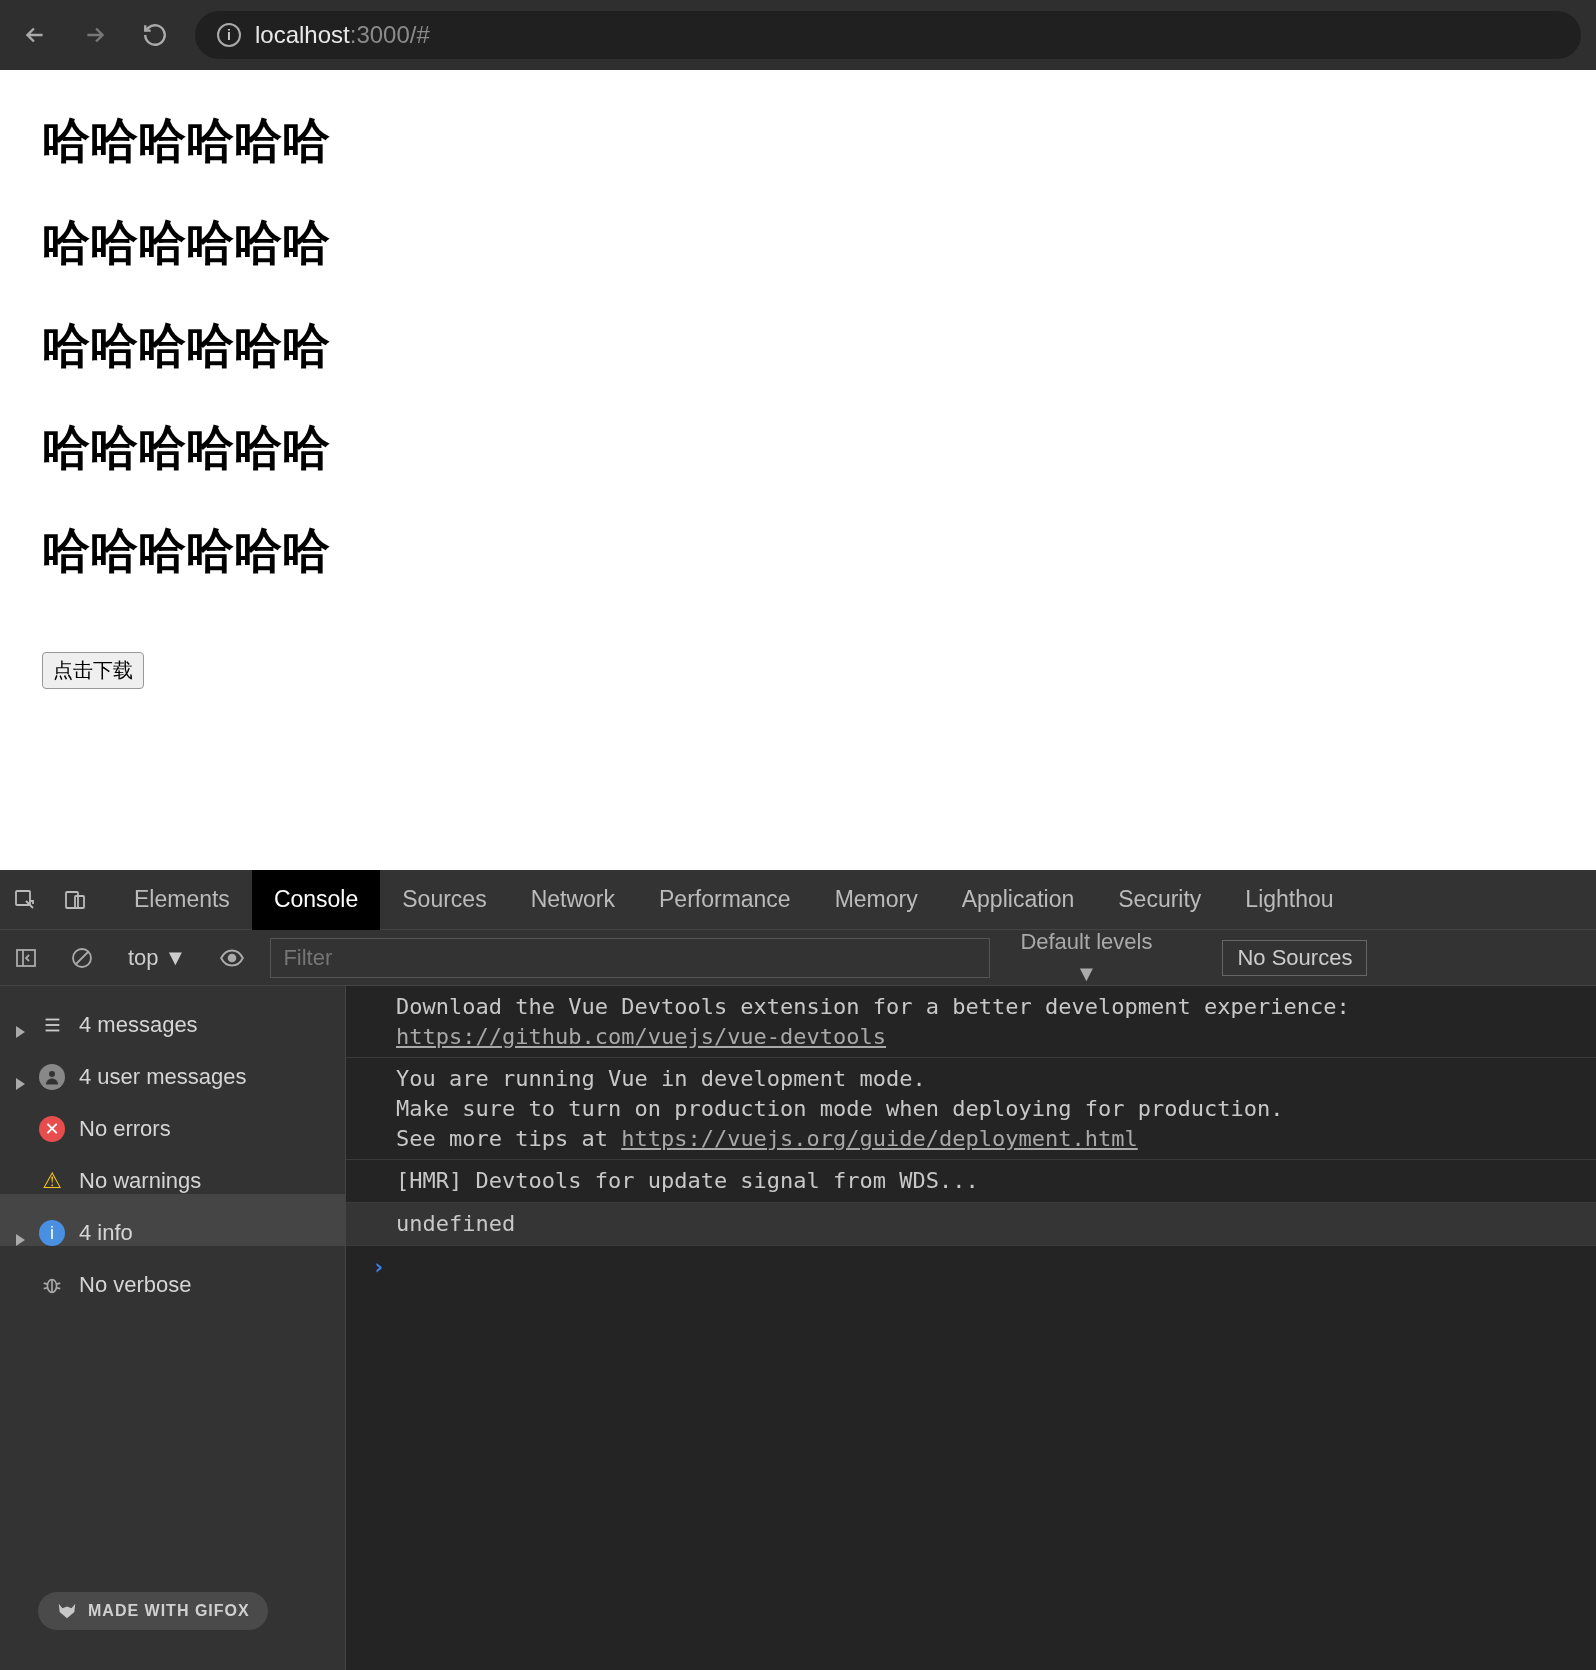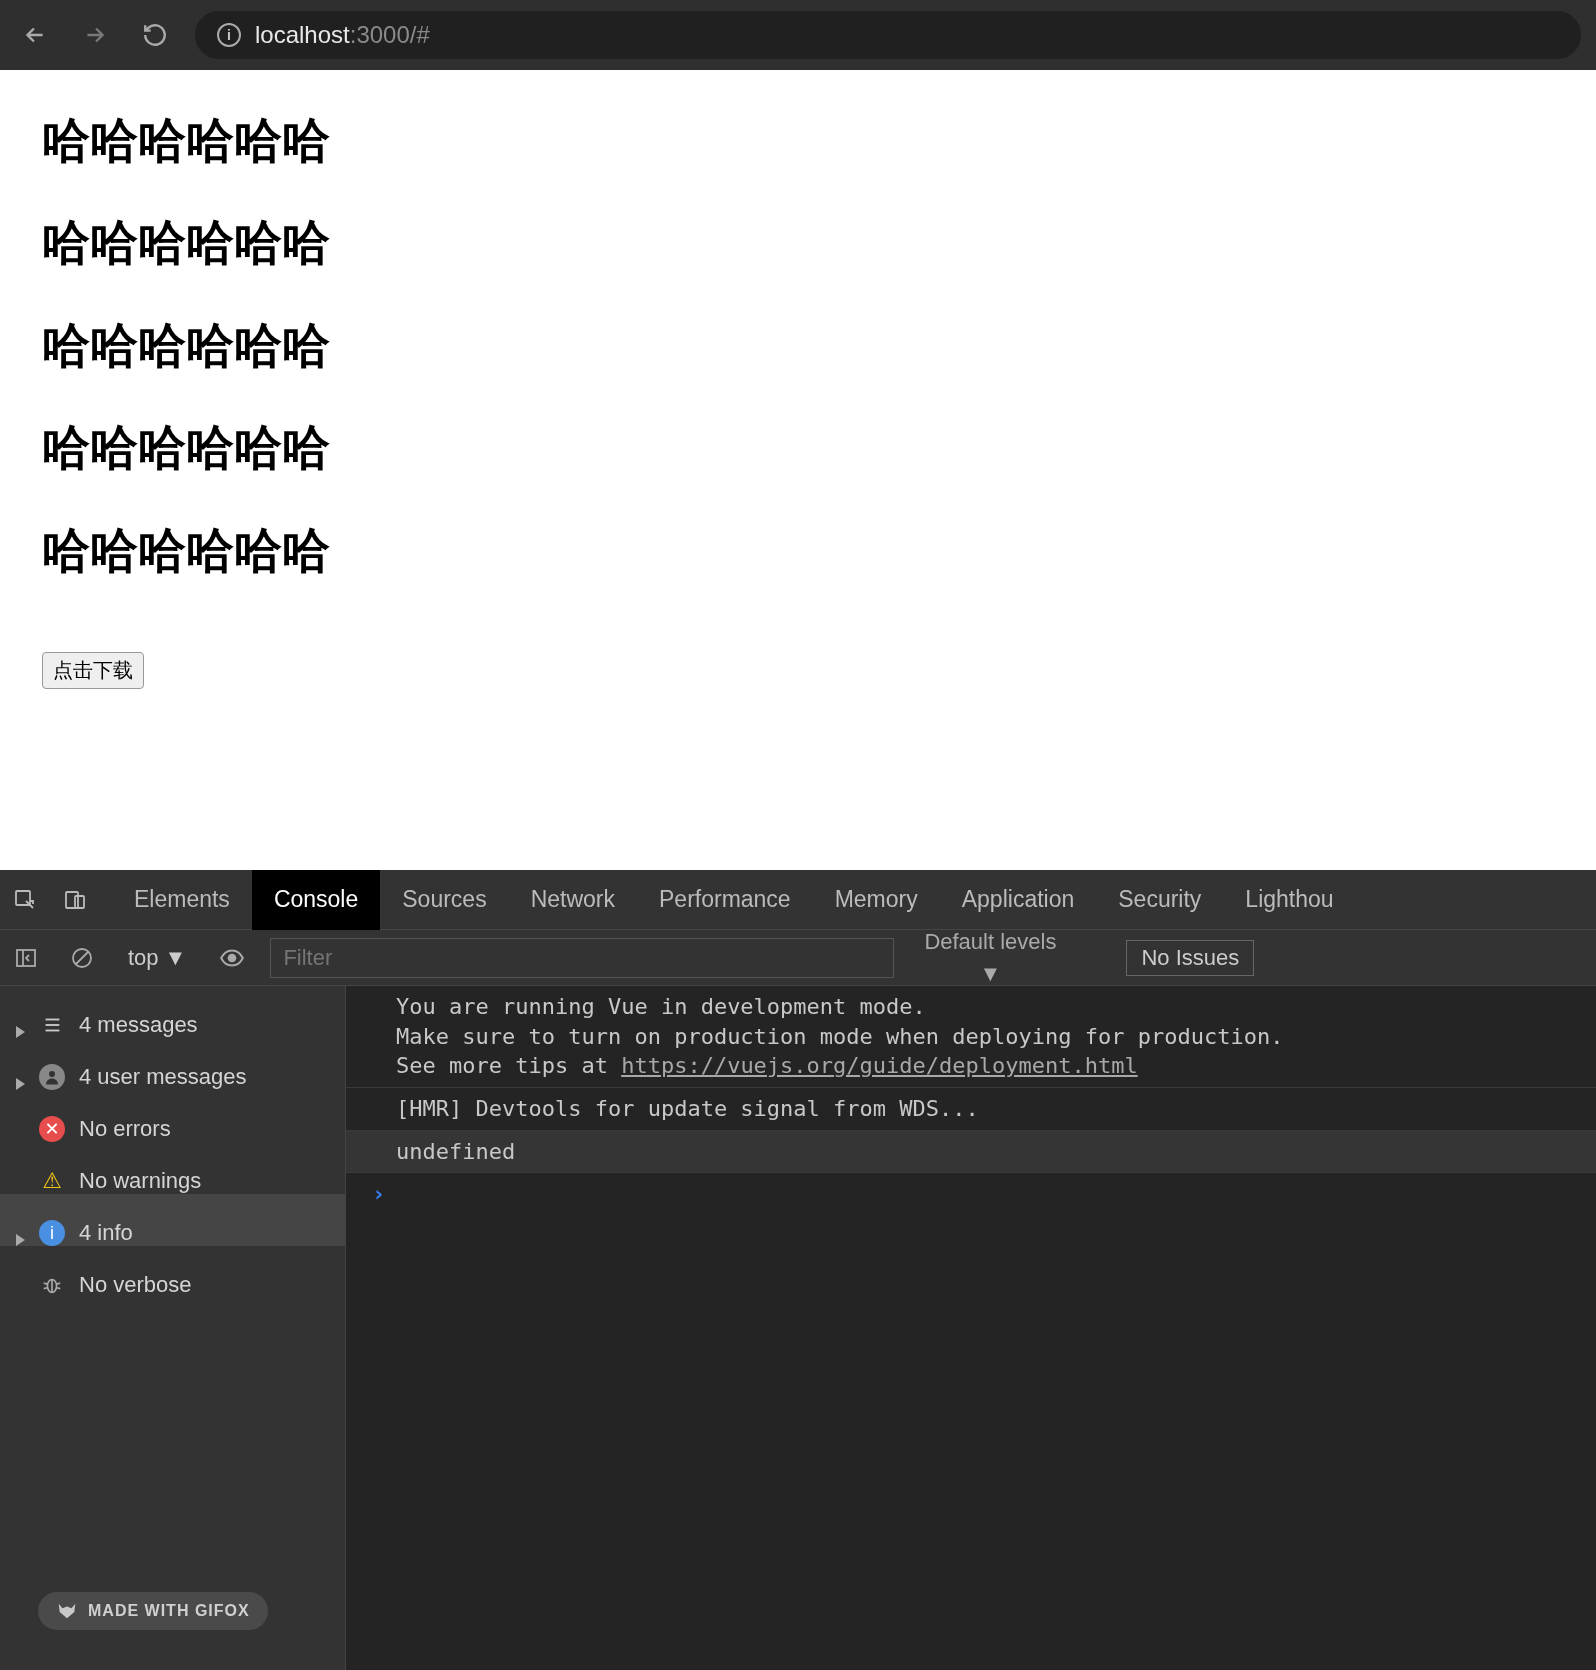--- a/index.html
+++ b/index.html
@@ -149,21 +149,21 @@
       display: flex;
       align-items: center;
       gap: 6px;
     }
     .filter-input {
       background: #333;
       border: 1px solid #555;
       color: #9a9a9a;
       font-size: 22px;
       padding: 6px 12px;
-      width: 624px;
+      width: 720px;
       height: 40px;
     }
     .levels-btn {
       color: #aaa;
       font-size: 22px;
       padding: 0 10px;
       display: flex;
       align-items: center;
       gap: 6px;
       flex-direction: column;
@@ -341,21 +341,21 @@
           <circle cx="12" cy="12" r="4"></circle>
           <path d="M2 12c2-4 6-7 10-7s8 3 10 7c-2 4-6 7-10 7S4 16 2 12z" fill="none" stroke="currentColor" stroke-width="1.8"></path>
         </svg>
     </div>
     <input class="filter-input" placeholder="Filter" style="">
     <div class="levels-btn">
       <span>Default levels</span>
       <span>▼</span>
     </div>
     <div style="width:20px"></div>
-    <div class="issues-btn">No Issues</div>
+    <div class="issues-btn">No Sources</div>
   </div>
 
   <div class="dt-body">
     <div class="dt-sidebar">
       <div class="sb-row">
         <span class="sb-arrow"></span>
         <span class="sb-icon ic-list">
           <svg width="22" height="22" viewBox="0 0 24 24" fill="none" stroke="currentColor" stroke-width="2">
               <line x1="5" y1="6" x2="20" y2="6"></line>
               <line x1="5" y1="12" x2="20" y2="12"></line>
@@ -399,20 +399,21 @@
               <line x1="3" y1="16" x2="7" y2="15"></line>
               <line x1="21" y1="10" x2="17" y2="11"></line>
               <line x1="21" y1="16" x2="17" y2="15"></line>
             </svg>
         </span>
         <span>No verbose</span>
       </div>
     </div>
 
     <div class="dt-messages">
+      <div class="msg"><span>Download the Vue Devtools extension for a better development experience: </span><br><a href="#">https://github.com/vuejs/vue-devtools</a></div>
       <div class="msg"><span>You are running Vue in development mode.
 Make sure to turn on production mode when deploying for production.
 See more tips at </span><a href="#">https://vuejs.org/guide/deployment.html</a></div>
       <div class="msg"><span>[HMR] Devtools for update signal from WDS...</span></div>
       <div class="msg selected"><span>undefined</span></div>
       <div class="prompt">›</div>
     </div>
   </div>
 
   <div class="gifox-badge">

